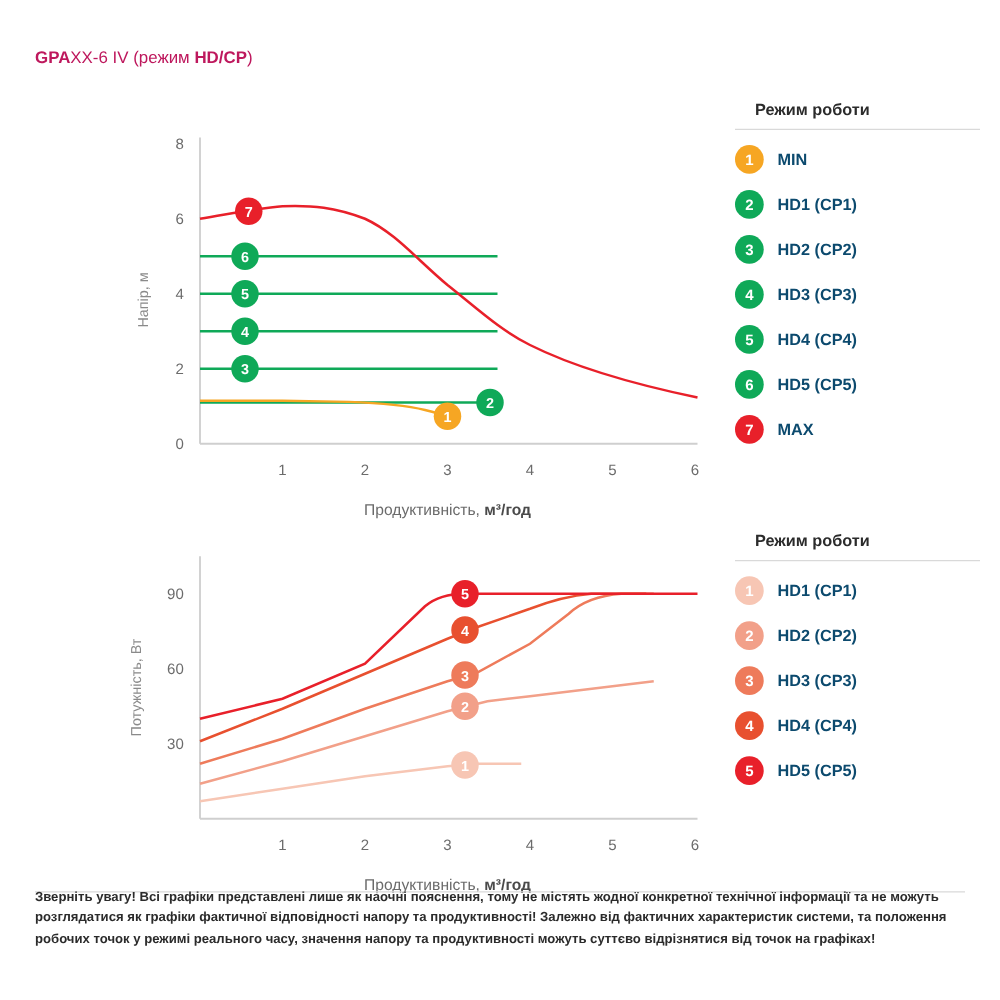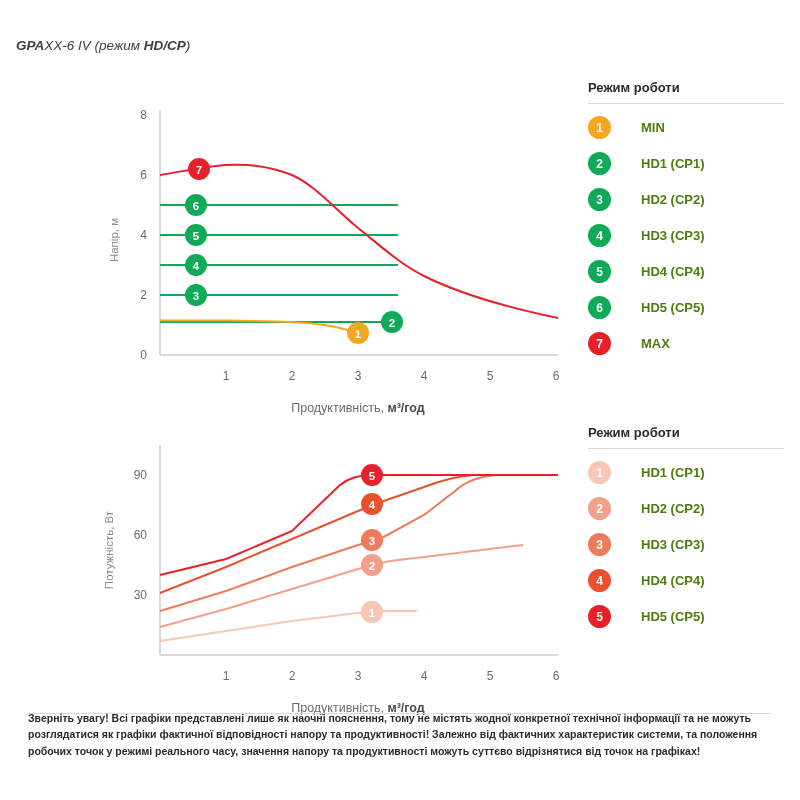--- a/index.html
+++ b/index.html
@@ -5,22 +5,22 @@
   html,body{margin:0;padding:0;}
   body{
     width:800px;height:800px;
     background:#ffffff;
     font-family:"Liberation Sans", sans-serif;
     color:#3a3a3a;
     position:relative;
     overflow:hidden;
   }
   .title{
-    position:absolute;left:16px;top:38px;
-    font-size:13.5px;color:#404040;font-style:italic;
+    position:absolute;left:28px;top:38px;
+    font-size:13.5px;color:#be185d;
   }
   .title b{font-weight:bold;}
   .title .light{font-weight:normal;}
 
   
   .panel{position:absolute;}
   #panel-top{left:0px;top:80px;width:580px;height:340px;}
   #panel-bottom{left:0px;top:425px;width:580px;height:290px;}
 
   svg{display:block;}
@@ -38,35 +38,36 @@
     font-family:"Liberation Sans", sans-serif;
   }
 
   
   .legend{position:absolute;}
   #legend-top{left:588px;top:80px;width:210px;}
   #legend-bottom{left:588px;top:425px;width:210px;}
   .legend-title{
     font-size:13px;font-weight:bold;color:#2b2b2b;
     margin-bottom:6px;
+    margin-left:16px;
   }
   .legend-rule{
     height:1px;background:#d9d9d9;margin:8px 0 12px 0;width:196px;
   }
   .legend-row{
     display:flex;align-items:center;margin-bottom:13px;
   }
   .legend-badge{
     width:23px;height:23px;border-radius:50%;
     color:#fff;font-size:12px;font-weight:bold;
     display:flex;align-items:center;justify-content:center;
     flex:0 0 auto;
   }
   .legend-text{
-    margin-left:30px;font-size:13px;color:#4d7c0f;font-weight:bold;
+    margin-left:11px;font-size:13px;color:#0c4a6e;font-weight:bold;
   }
 
   
   .note-rule{
     position:absolute;left:28px;top:713px;width:744px;height:1px;background:#d9d9d9;
   }
   .note{
     position:absolute;left:28px;top:710px;width:748px;
     font-size:10.5px;line-height:1.55;color:#2b2b2b;font-weight:bold;
   }

